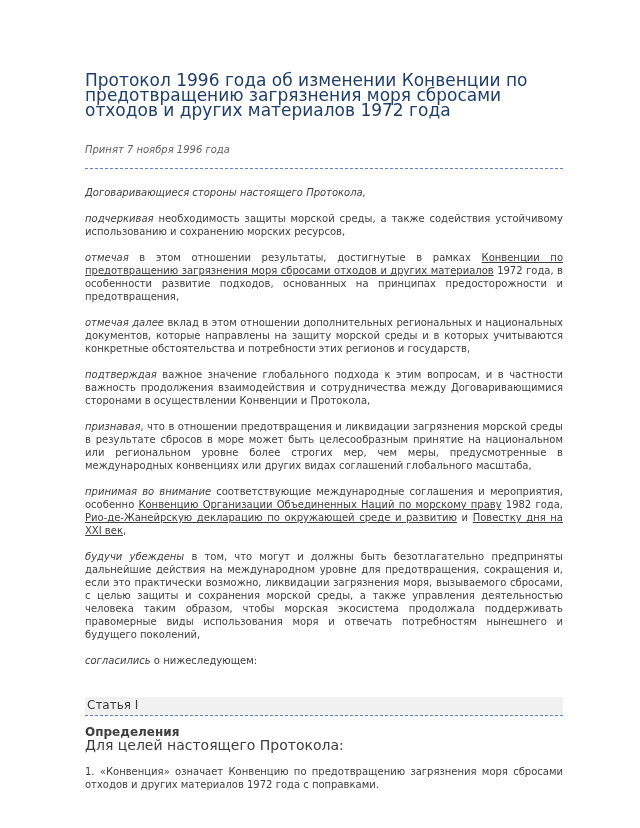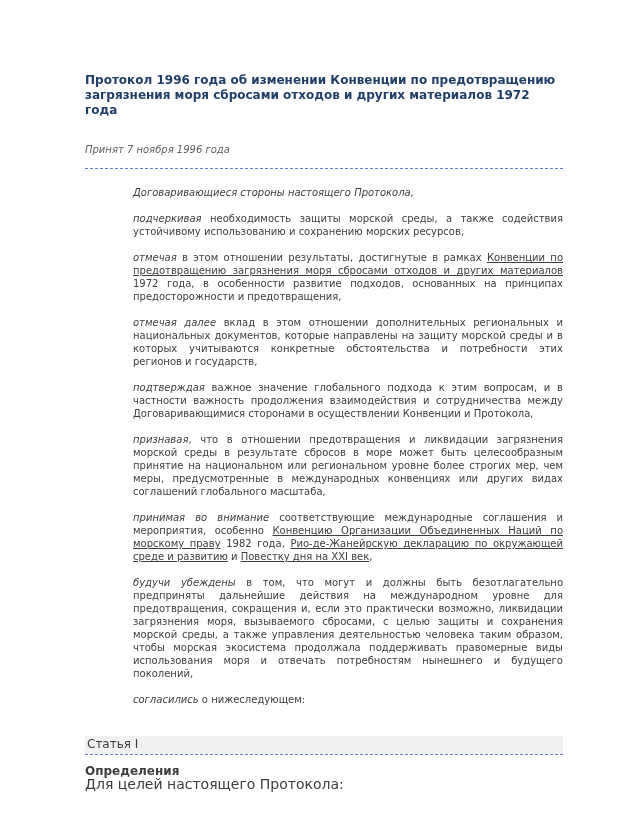--- a/index.html
+++ b/index.html
@@ -17,39 +17,39 @@
     color:var(--body_color);
   }
   .page{
     width:640px;
     height:828px;
     background:var(--page_bg);
     padding:73px 77px 0 85px;
     overflow:hidden;
   }
   .doc-title{
-    font-size:12px;
+    font-size:17px;
     line-height:15px;
-    font-weight:bold;
+    font-weight:normal;
     color:var(--title_color);
   }
   .date-line{
     margin-top:26px;
     font-size:10px;
     line-height:12px;
     font-style:italic;
     color:var(--muted_color);
   }
   .sep{
     margin-top:12px;
     border:0;
     border-top:1px dashed var(--separator_color);
     height:0;
   }
-  .preamble{margin-top:17px;margin-left:48px;}
+  .preamble{margin-top:17px;}
   .para{
     margin-top:13px;
     font-size:10px;
     line-height:13px;
     text-align:justify;
     color:var(--body_color);
   }
   .it{font-style:italic;}
   .lnk{text-decoration:underline;cursor:pointer;}
   .article-band{
@@ -99,14 +99,17 @@
     </div>
 
   <div class="article-band">
     <span>Статья I</span>
   </div>
 
   <h2 class="article-subheading">Определения</h2>
 
   <p class="article-intro">Для целей настоящего Протокола:</p>
 
+  <div class="items">
+      <p class="para"><span>1. «Конвенция» означает Конвенцию по предотвращению загрязнения моря сбросами отходов и других материалов 1972 года с поправками.</span></p>
+    </div>
 
 </div>
 
 </body></html>

